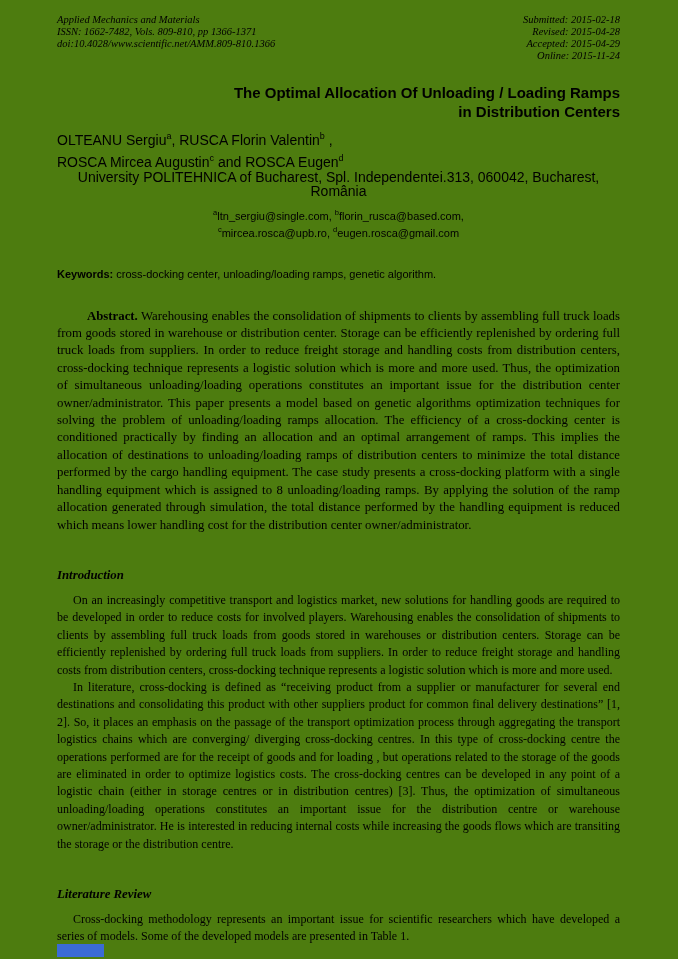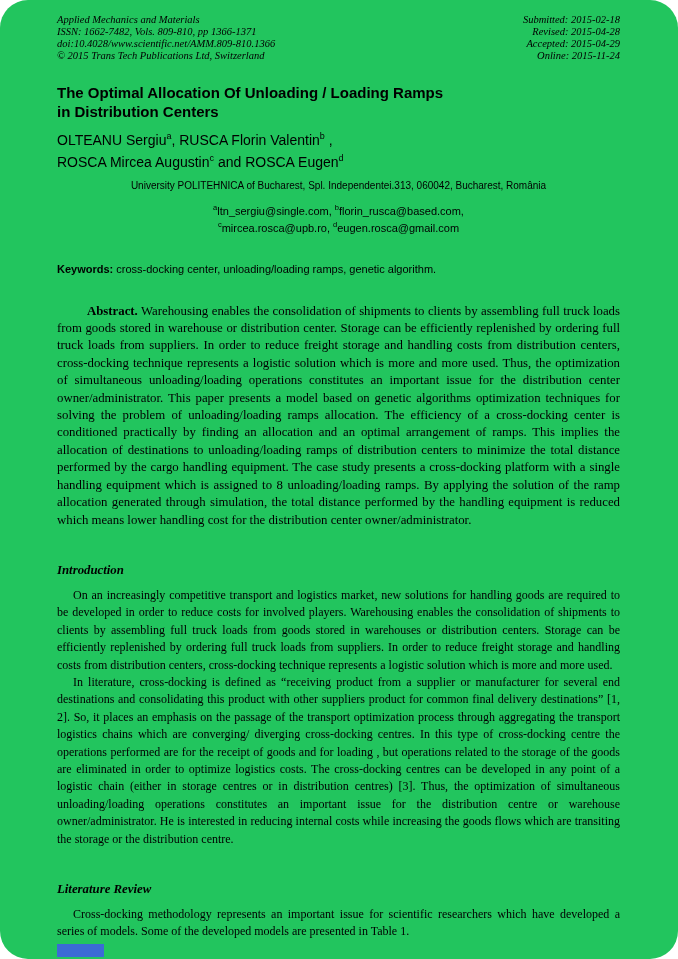--- a/index.html
+++ b/index.html
@@ -1,61 +1,59 @@
 <!DOCTYPE html>
 <html style="--accent-color: #3b6bd5;"><head>
 <meta charset="utf-8">
 <style>
   html, body { margin: 0; padding: 0; background: #ffffff; }
   .page {
     position: relative;
     width: 678px;
     height: 959px;
     margin: 0 auto;
-    background: #22c55e;
+    background: #4d7c0f;
     color: #000000;
     box-sizing: border-box;
     padding: 14px 58px 0 57px;
     font-family: "Liberation Serif", serif;
     overflow: hidden;
-    border-radius: 28px;
   }
   
   .jheader {
     display: flex;
     justify-content: space-between;
     font-style: italic;
     font-size: 10.5px;
     line-height: 12px;
     font-family: "Liberation Serif", serif;
   }
   .jheader .right { text-align: right; }
   
   .title {
     margin-top: 21px;
-    text-align: left;
+    text-align: right;
     font-family: "Liberation Sans", sans-serif;
     font-weight: bold;
     font-size: 15px;
     line-height: 19px;
   }
   
   .authors {
     margin-top: 6px;
     text-align: left;
     font-family: "Liberation Sans", sans-serif;
     font-size: 14px;
     line-height: 18px;
   }
   .authors sup { font-size: 9px; }
   .affiliation {
-    margin-top: 9px;
     text-align: center;
     font-family: "Liberation Sans", sans-serif;
-    font-size: 10px;
+    font-size: 14px;
     line-height: 14px;
   }
   .emails {
     margin-top: 8px;
     text-align: center;
     font-family: "Liberation Sans", sans-serif;
     font-size: 11px;
     line-height: 13px;
   }
   .emails sup { font-size: 7.5px; }
@@ -103,21 +101,20 @@
 </head>
 <body>
 
 <div class="page">
 
   <div class="jheader">
     <div class="left">
       <div>Applied Mechanics and Materials</div>
       <div>ISSN: 1662-7482, Vols. 809-810, pp 1366-1371</div>
       <div>doi:10.4028/www.scientific.net/AMM.809-810.1366</div>
-      <div>© 2015 Trans Tech Publications Ltd, Switzerland</div>
     </div>
     <div class="right">
       <div>Submitted: 2015-02-18</div>
       <div>Revised: 2015-04-28</div>
       <div>Accepted: 2015-04-29</div>
       <div>Online: 2015-11-24</div>
     </div>
   </div>
 
   <div class="title">

